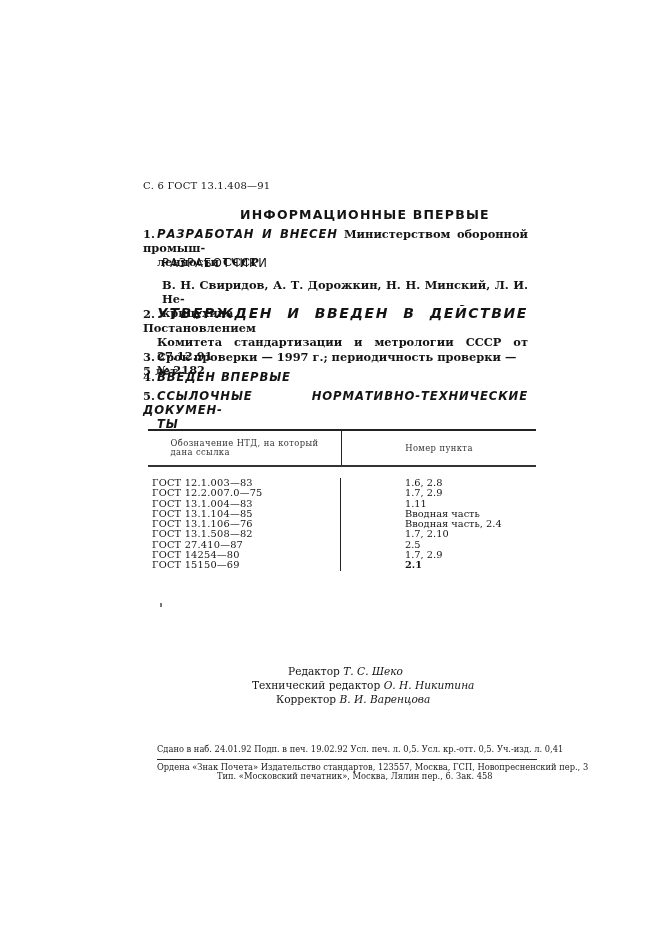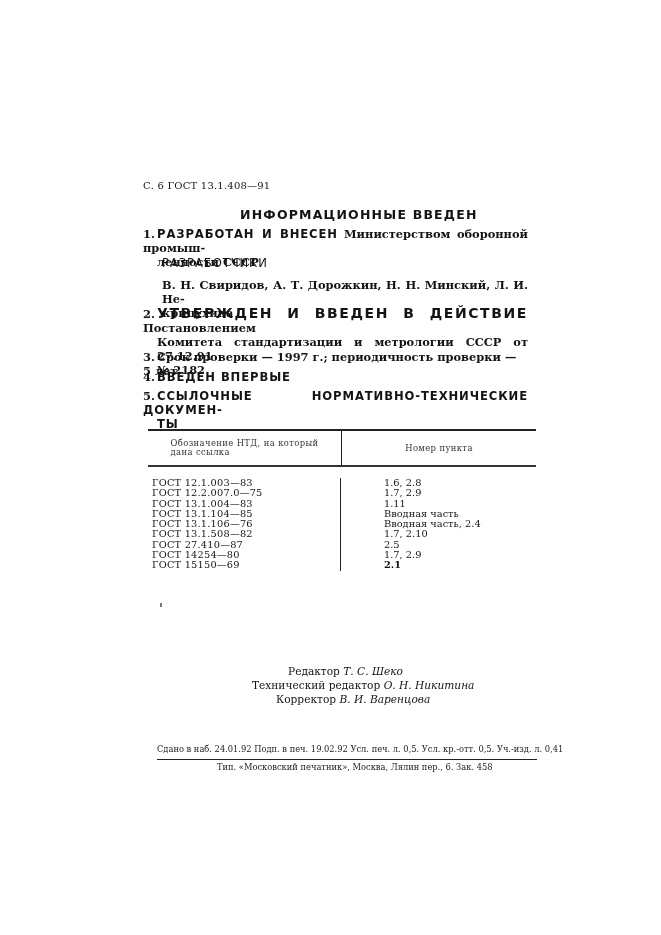--- a/index.html
+++ b/index.html
@@ -15,36 +15,36 @@
     }
     .title {
       position: absolute; left: 240px; top: 207px;
       font-family: "DejaVu Sans", "Liberation Sans", sans-serif;
       font-weight: bold; font-size: 12.5px; letter-spacing: 1.2px;
     }
     .item { position: absolute; left: 143px; font-size: 11.4px; line-height: 14px; width: 385px; }
     .item .num { display: inline-block; width: 14px; font-weight: bold; }
     .caps {
       font-family: "DejaVu Sans", "Liberation Sans", sans-serif;
-      font-weight: bold; letter-spacing: 0.9px; font-size: 11.6px;
+      font-weight: bold; letter-spacing: 0.9px; font-size: 11.6px; font-style: italic;
     }
     .bold { font-weight: bold; }
     .indent { padding-left: 14px; }
     .just { text-align: justify; text-align-last: justify; }
     .dev-head { position: absolute; left: 162px; top: 256px;
       font-family: "DejaVu Sans", "Liberation Sans", sans-serif; font-size: 11.6px; letter-spacing: 0.9px; }
     .dev-names { position: absolute; left: 162px; top: 278px; width: 366px; font-size: 11.4px; line-height: 14px; font-weight: bold; }
 
     .table { position: absolute; left: 148px; top: 429px; width: 388px; }
     .table .rule-top { height: 2px; background: #222; }
     .table .thead { display: flex; height: 34px; border-bottom: 2px solid #333; }
     .table .th { font-size: 8.4px; text-align: left; color: #333; display: flex; align-items: center; justify-content: center; line-height: 9px; letter-spacing: 0.4px; }
     .table .th1 { width: 193px; border-right: 1px solid #222; }
     .table .th2 { flex: 1; }
-    .table .tbody { display: flex; padding-top: 11px; padding-bottom: 14px; }
+    .table .tbody { display: flex; padding-top: 11px; padding-bottom: 14px; gap: 21px; }
     .table .col1 { width: 193px; border-right: 1px solid #222; padding-left: 4px; box-sizing: border-box; }
     .table .col2 { flex: 1; padding-left: 43px; }
     .table .cell { font-size: 9.8px; line-height: 10.3px; white-space: nowrap; }
     .table .col1 .cell { letter-spacing: 0.2px; }
 
     .mark { position: absolute; left: 160px; top: 603px; width: 2px; height: 4px; background: #777; }
 
     .credits { position: absolute; left: 0; top: 664px; width: 661px; font-size: 10.6px; line-height: 14px; }
     .credits .line { position: relative; }
     .credits .name { font-style: italic; font-weight: normal; }
@@ -53,21 +53,21 @@
     .imprint .rule { height: 1px; background: #222; margin: 4px 0 3px 0; }
     .imprint .pub2 { padding-left: 60px; }
   </style>
 </head>
 <body>
 
 <div class="page">
 
   <div class="header">С. 6 ГОСТ 13.1.408—91</div>
 
-  <div class="title">ИНФОРМАЦИОННЫЕ ВВЕДЕН</div>
+  <div class="title">ИНФОРМАЦИОННЫЕ ВПЕРВЫЕ</div>
 
   <div class="item" style="top:227px;">
     <div class="just">
       <span class="num">1.</span><span class="caps">РАЗРАБОТАН И ВНЕСЕН</span>
       <span class="bold">Министерством оборонной промыш-</span>
     </div>
     <div class="indent bold">ленности СССР</div>
   </div>
 
   <div class="dev-head">РАЗРАБОТЧИКИ</div>
@@ -150,16 +150,17 @@
     </div>
     <div class="line" style="left:276px;">
       <span>Корректор</span>
       <span class="name">В. И. Варенцова</span>
     </div>
   </div>
 
   <div class="imprint">
     <div style="white-space:nowrap;margin-top:32px;">Сдано в наб. 24.01.92 Подп. в печ. 19.02.92 Усл. печ. л. 0,5. Усл. кр.-отт. 0,5. Уч.-изд. л. 0,41</div>
     <div class="rule"></div>
+    <div style="white-space:nowrap;">Ордена «Знак Почета» Издательство стандартов, 123557, Москва, ГСП, Новопресненский пер., 3</div>
     <div class="pub2">Тип. «Московский печатник», Москва, Лялин пер., 6. Зак. 458</div>
   </div>
 
 </div>
 
 </body></html>

